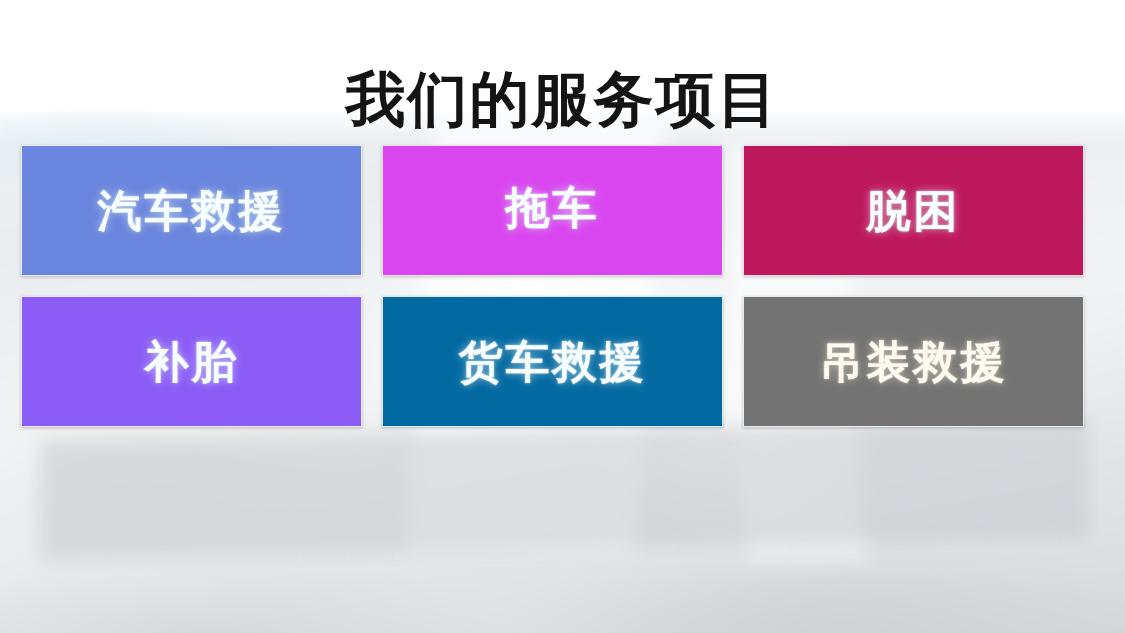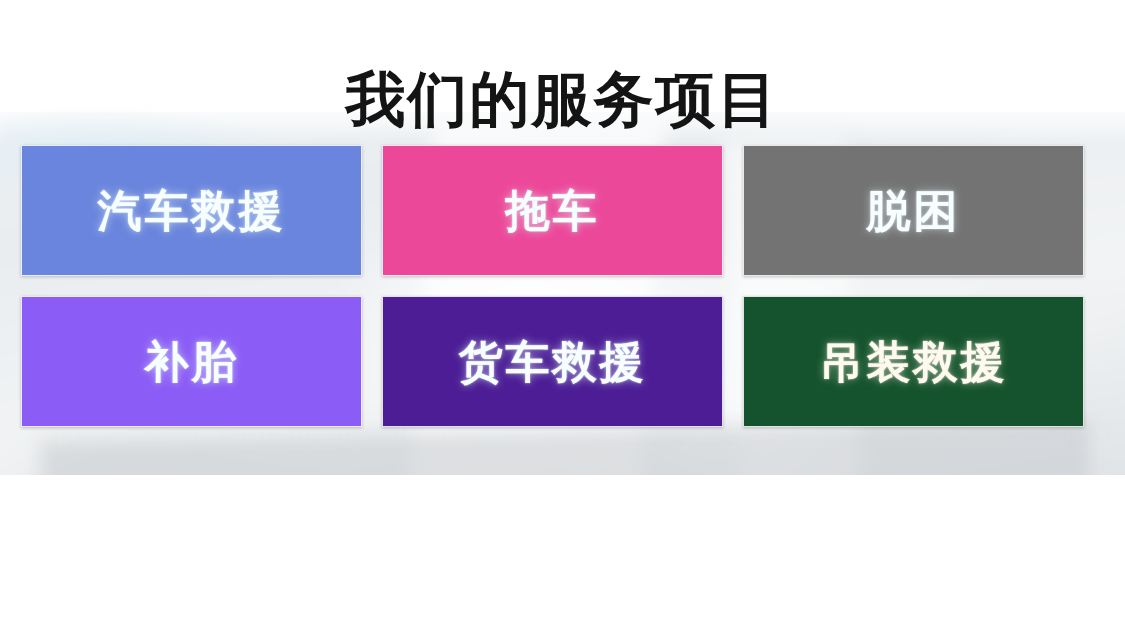--- a/index.html
+++ b/index.html
@@ -4,21 +4,21 @@
 <title>我们的服务项目</title>
 <style>
   html, body {
     margin: 0;
     padding: 0;
     background: #ffffff;
   }
   #page {
     position: relative;
     width: 1125px;
-    height: 475px;
+    height: 633px;
     overflow: hidden;
     font-family: "Liberation Sans", "DejaVu Sans", sans-serif;
     background: #ffffff;
   }
 
   
   .bg-photo {
     position: absolute;
     left: -40px;
     top: 96px;
@@ -138,30 +138,30 @@
   <div class="bg-top-white"></div>
   <div class="bg-top-fade"></div>
   <div class="bg-tint-blue"></div>
 
   <h1 class="page-title">我们的服务项目</h1>
 
   <div class="tile-grid">
       <div class="tile" style="background: rgb(106, 133, 221);">
         <span class="tile-label cool">汽车救援</span>
       </div>
-      <div class="tile" style="background: #ec4899;">
+      <div class="tile" style="background: #d946ef; font-family: Liberation Mono, monospace;">
         <span class="tile-label cool">拖车</span>
       </div>
-      <div class="tile" style="background: #737373;">
+      <div class="tile" style="background: #be185d;">
         <span class="tile-label cool">脱困</span>
       </div>
       <div class="tile" style="background: #8b5cf6;">
         <span class="tile-label cool">补胎</span>
       </div>
-      <div class="tile" style="background: #4c1d95;">
+      <div class="tile" style="background: #0369a1;">
         <span class="tile-label cool">货车救援</span>
       </div>
-      <div class="tile" style="background: #14532d; align-items: center;">
+      <div class="tile" style="background: #737373; align-items: center;">
         <span class="tile-label warm">吊装救援</span>
       </div>
     </div>
 
 </div>
 
 </body></html>

